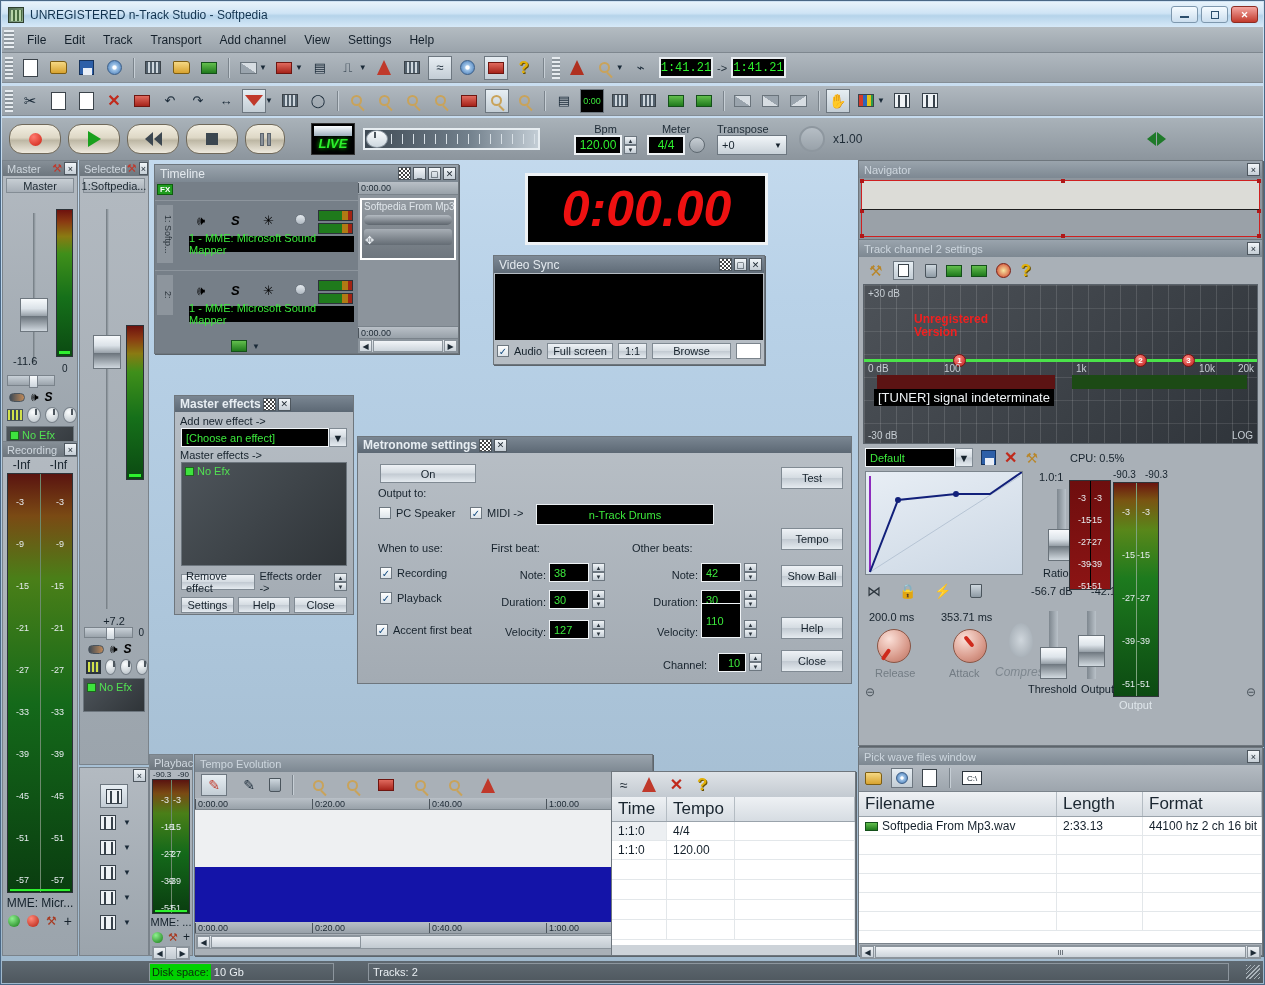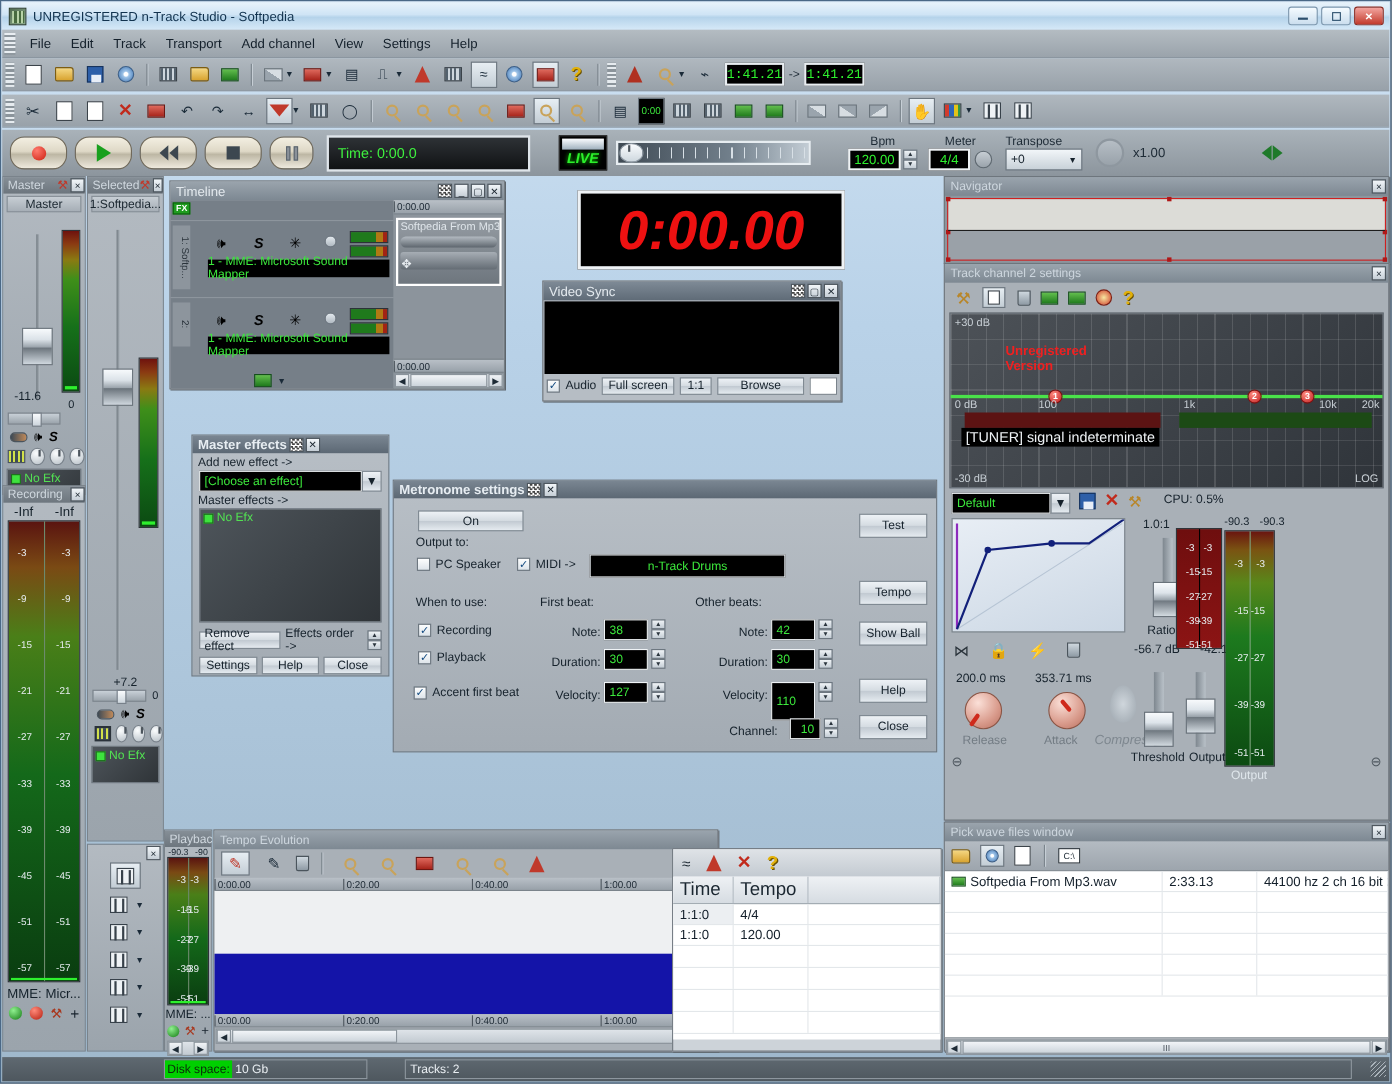--- a/index.html
+++ b/index.html
@@ -420,21 +420,20 @@
       </div>
     <div class="tbutton">
         <div class="sq-stop"></div>
       </div>
     <div class="tbutton" style="width:40px">
         <div class="pause">
           <i></i>
           <i></i>
         </div>
       </div>
-    <div class="time-lcd">Time: 0:00.0</div>
     <div class="live-btn">
         <span>LIVE</span>
       </div>
     <div class="live-slider">
         <div class="knob"></div>
         <div class="ticks"></div>
       </div>
     <div style="width:30px"></div>
     <div style="display:flex;flex-direction:column;align-items:center;margin-left:4px;">
       <span class="tlabel">Bpm</span>
@@ -854,21 +853,21 @@
       </div>
 
     <div class="lbl" style="position:absolute;left:288px;top:159px;width:52px;text-align:right">Duration:</div>
     <div class="lcd" style="position:absolute;left:343px;top:153px;width:40px;height:19px">30</div>
     <div class="spin" style="position:absolute;left:384px;top:153px">
         <i>▲</i>
         <i>▼</i>
       </div>
 
     <div class="lbl" style="position:absolute;left:291px;top:189px;width:49px;text-align:right">Velocity:</div>
-    <div class="lcd" style="position:absolute;left:343px;top:183px;width:40px;height:35px">110</div>
+    <div class="lcd" style="position:absolute;left:343px;top:166px;width:40px;height:35px">110</div>
     <div class="spin" style="position:absolute;left:384px;top:183px">
         <i>▲</i>
         <i>▼</i>
       </div>
 
     <div class="lbl" style="position:absolute;left:305px;top:222px">Channel:</div>
     <div class="lcd" style="position:absolute;left:360px;top:216px;width:28px;height:19px;justify-content:center">10</div>
     <div class="spin" style="position:absolute;left:389px;top:216px">
         <i>▲</i>
         <i>▼</i>
@@ -929,29 +928,29 @@
       <div class="eqnode" style="left:318px;top:69px">3</div>
       <span style="position:absolute;left:80px;top:78px;color:#c7ced4;font-size:10px">100</span>
       <span style="position:absolute;left:212px;top:78px;color:#c7ced4;font-size:10px">1k</span>
       <span style="position:absolute;left:335px;top:78px;color:#c7ced4;font-size:10px">10k</span>
       <span style="position:absolute;right:3px;top:78px;color:#c7ced4;font-size:10px">20k</span>
       <div style="position:absolute;left:13px;top:90px;width:178px;height:14px;background:#5c1313"></div>
       <div style="position:absolute;left:208px;top:90px;width:175px;height:14px;background:#1c4a15"></div>
       <div class="tunerbar" style="left:10px;top:104px">[TUNER] signal indeterminate</div>
     </div>
 
-    <div style="display:flex;gap:8px;padding:4px 0 4px 6px">
+    <div style="display:flex;align-items:center;gap:8px;padding:4px 0 4px 6px">
       <div style="display:flex">
         <div class="lcd" style="width:90px;height:19px">Default</div>
         <div class="btn3d" style="width:18px;height:19px">▼</div>
       </div>
       <div class="g-disk"></div>
       <span class="g-x">✕</span>
       <span style="font-size:14px;color:#b8862a">⚒</span>
-      <span class="lbl" style="margin-left:12px">CPU: 0.5%</span>
+      <span class="lbl" style="margin-left:24px">CPU: 0.5%</span>
     </div>
 
     <div style="position:relative;height:270px;margin:0 4px">
       <div class="compgraph" style="position:absolute;left:2px;top:0;width:158px;height:104px">
         <svg width="158" height="104" style="position:absolute;left:0;top:0">
           <polyline points="4,100 4,4" stroke="#8d2bbd" stroke-width="2" fill="none"></polyline>
           <line x1="4" y1="100" x2="154" y2="4" stroke="#b6c4d4" stroke-width="1"></line>
           <polyline points="4,100 32,28 90,22 124,22 156,0" stroke="#12207a" stroke-width="2" fill="none"></polyline>
           <circle cx="32" cy="28" r="3" fill="#12207a"></circle>
           <circle cx="90" cy="22" r="3" fill="#12207a"></circle>
@@ -1041,20 +1040,25 @@
     <div style="display:flex;align-items:center;gap:7px;padding:3px 0 3px 6px;background:linear-gradient(180deg,#b4bbc2,#9da5ad)">
       <div class="g-folder"></div>
       <div class="ticon framed" style="width:22px;height:20px">
           <div class="g-cd" style="width:12px;height:12px"></div>
         </div>
       <div class="g-page"></div>
       <div class="tsep"></div>
       <div style="width:20px;height:14px;border:1px solid #2a333b;background:#fff;color:#12202b;font-size:8px;display:flex;align-items:center;justify-content:center">C:\</div>
     </div>
     <div class="lst" style="margin:0;height:153px;border-left:0;border-right:0">
+      <div class="lst-hdr">
+        <div style="width:198px">Filename</div>
+        <div style="width:86px">Length</div>
+        <div style="flex:1">Format</div>
+      </div>
       <div class="lst-row">
         <div style="width:198px;display:flex;align-items:center;gap:4px">
           <span class="g-green" style="width:13px;height:9px"></span>
           <span>Softpedia From Mp3.wav</span>
         </div>
         <div style="width:86px">2:33.13</div>
         <div style="flex:1">44100 hz 2 ch 16 bit 26</div>
       </div>
       <div class="lst-row" style="height:19px">
           <div style="width:198px"></div>

